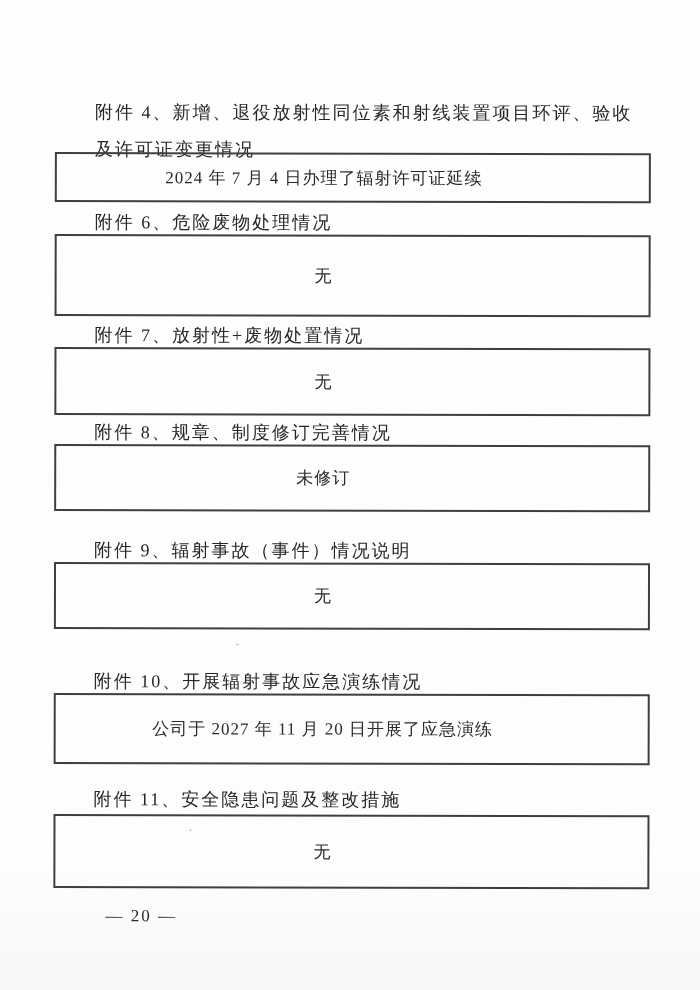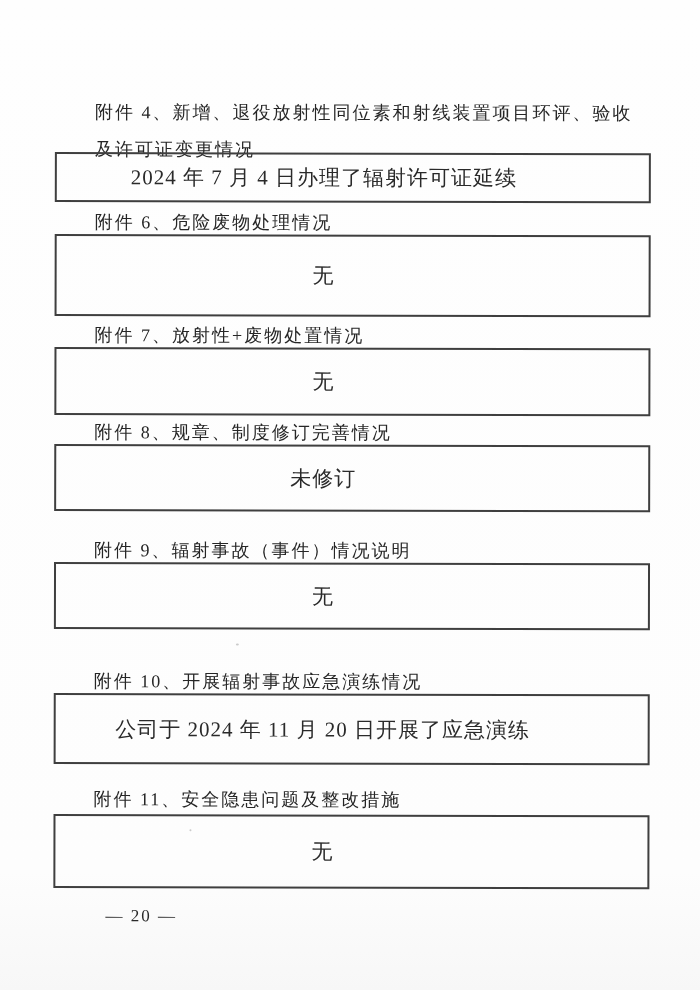--- a/index.html
+++ b/index.html
@@ -46,21 +46,21 @@
     left: 55px;
     width: 596px;
     box-sizing: border-box;
     border: 2px solid #3f3f3f;
     display: flex;
     align-items: center;
     justify-content: center;
     padding-right: 58px;
   }
   .answer-text {
-    font-size: 21px;
+    font-size: 17px;
     letter-spacing: 1px;
     color: #2a2a2a;
     white-space: nowrap;
   }
   .page-number {
     position: absolute;
     left: 98px;
     top: 906px;
     width: 90px;
     text-align: center;
@@ -104,21 +104,21 @@
       <span class="answer-text">未修订</span>
     </div>
 
     <div class="sec-title" style="top:539px;">附件 9、辐射事故（事件）情况说明</div>
     <div class="answer-box" style="top:562px;height:67px;">
       <span class="answer-text">无</span>
     </div>
 
     <div class="sec-title" style="top:670px;">附件 10、开展辐射事故应急演练情况</div>
     <div class="answer-box" style="top:693px;height:71px;">
-      <span class="answer-text">公司于 2024 年 11 月 20 日开展了应急演练</span>
+      <span class="answer-text">公司于 2027 年 11 月 20 日开展了应急演练</span>
     </div>
 
     <div class="sec-title" style="top:788px;">附件 11、安全隐患问题及整改措施</div>
     <div class="answer-box" style="top:814px;height:74px;">
       <span class="answer-text">无</span>
     </div>
 
     <div class="page-number">— 20 —</div>
 
     <div class="speck" style="left:237px;top:643px;width:3px;height:2px;"></div>

